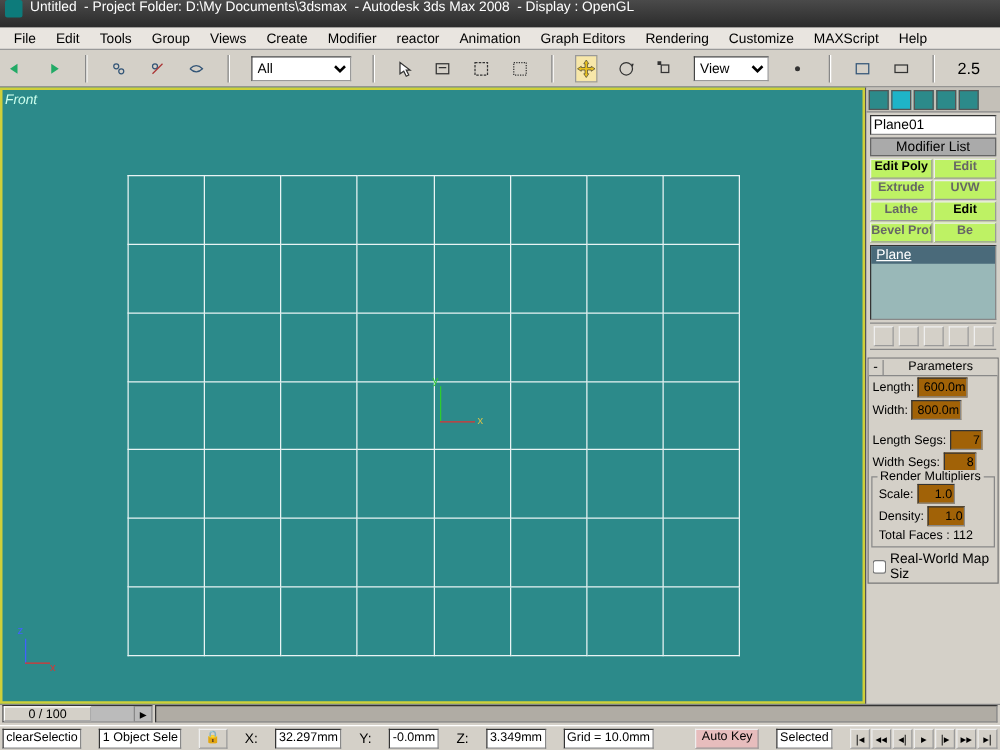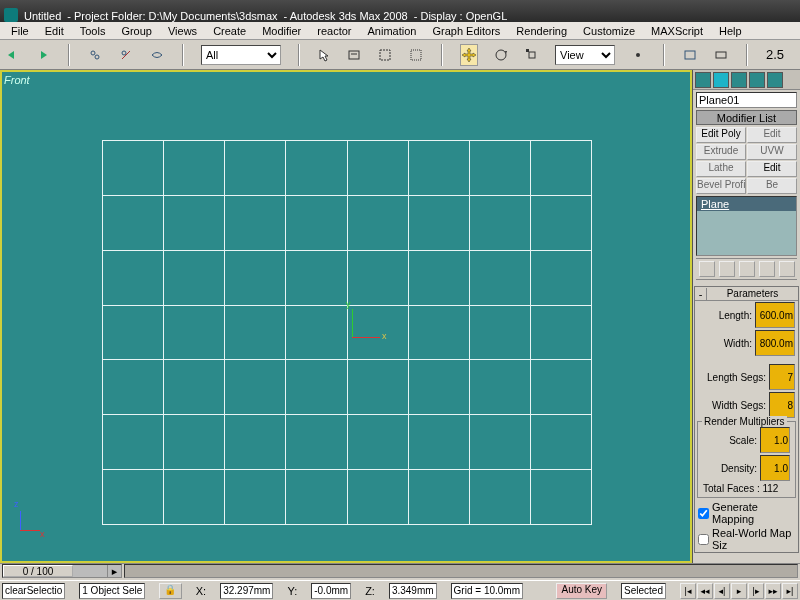--- a/index.html
+++ b/index.html
@@ -1,18 +1,18 @@
 <!DOCTYPE html>
 <html><head>
 <meta charset="utf-8">
 <style>
 * { margin: 0; padding: 0; box-sizing: border-box; font-family: "MS Sans Serif", Arial, sans-serif; font-size: 11px; }
 body { background: #888; width: 800px; height: 600px; overflow: hidden; position: relative; }
 
-.titlebar { background: linear-gradient(#4a4a4a,#2b2b2b); color: #fff; height: 22px; display: flex; align-items: flex-end; padding: 0 4px; gap: 6px; }
+.titlebar { background: linear-gradient(#4a4a4a,#2b2b2b); color: #fff; height: 22px; display: flex; align-items: flex-start; padding: 0 4px; gap: 6px; }
 .titlebar .app-icon { width: 14px; height: 14px; background: #0d7b7b; border-radius: 2px; }
 .titlebar span { white-space: nowrap; }
 
 .menubar { background: #e9e5e0; height: 18px; display: flex; align-items: center; padding: 0 4px; gap: 2px; border-bottom: 1px solid #999; }
 .menubar .item { padding: 1px 7px; cursor: default; }
 
 .toolbar { background: #d4d0c8; height: 30px; display: flex; align-items: center; padding: 2px 4px; gap: 15px; border-bottom: 1px solid #808080; }
 .tbtn { width: 22px; height: 22px; background: #d4d0c8; border: 1px solid #d4d0c8; display: flex; align-items: center; justify-content: center; cursor: default; }
 .tbtn.active { background: #f7e7a9; border: 1px solid #999; }
 .tsep { width: 4px; height: 22px; border-left: 1px solid #888; border-right: 1px solid #fff; margin: 0 2px; }
@@ -36,33 +36,33 @@
 .world-axes .lx{ position:absolute; left:24px; bottom:-4px; color:#d33; font-size:9px;}
 
 .sidepanel { width: 108px; background: #d4d0c8; border-left: 1px solid #555; display: flex; flex-direction: column; overflow: hidden; }
 .tabstrip { height: 20px; background: #c4c0b8; display: flex; align-items: center; gap: 2px; padding: 0 2px; border-bottom:1px solid #888;}
 .tabstrip .ticon { width:16px; height:16px; background:#2c8a8a; border:1px solid #555; }
 .tabstrip .ticon.sel { background:#1eb4c8; }
 .panel-sec { padding: 2px 3px; }
 .name-field { width: 100%; height: 16px; background:#fff; border:1px inset #888; padding:0 2px; font-size:11px; }
 .rollout-title { background:#aaa; border:1px solid #666; text-align:center; height:15px; line-height:14px; margin-top:2px; font-size:11px;}
 .btn-grid { display:grid; grid-template-columns: 1fr 1fr; gap:1px; margin:2px 0; }
-.mbtn { height:16px; background:#e5e5e5; border:1px outset #eee; text-align:center; font-size:10px; color:#666; overflow:hidden; white-space:nowrap; cursor:default; }
+.mbtn { height:16px; background:#bef264; border:1px outset #eee; text-align:center; font-size:10px; color:#666; overflow:hidden; white-space:nowrap; cursor:default;font-weight:bold; }
 .mbtn.enabled { color:#000; }
 .stack { background:#99b8b8; border:1px inset #888; height:60px; margin:2px 0; font-size:11px; }
 .stack .sel { background:#4a6a7a; color:#fff; padding:1px 4px;text-decoration:underline; }
 .stack-tools { display:flex; gap:4px; justify-content:center; padding:2px 0; border-top:1px solid #888; border-bottom:1px solid #888;}
 .stack-tools .sti{ width:16px; height:16px; border:1px outset #eee; background:#d4d0c8;}
 .rollout { border:1px solid #777; margin:4px 1px; }
 .rollout-hdr { background:#d4d0c8; border-bottom:1px solid #888; display:flex; align-items:center; height:14px; }
 .rollout-hdr .collapse { width:12px; text-align:center; border-right:1px solid #888;}
 .rollout-hdr .rtxt { flex:1; text-align:center; font-size:10px;}
-.param-row { display:flex; align-items:center; justify-content:flex-end; gap:3px; padding:1px 3px; }
+.param-row { display:flex; align-items:center; gap:3px; padding:1px 3px; }
 .param-row label { font-size:10px; }
-.spinner { width:40px; height:26px; background:#eab308; border:1px inset #888; font-size:10px; text-align:right; padding:1px 1px;}
+.spinner { width:40px; height:16px; background:#a16207; border:1px inset #888; font-size:10px; text-align:right; padding:1px 1px;}
 .groupbox { border:1px solid #888; margin:2px; padding:4px 2px 2px; position:relative;}
 .groupbox .gtitle { position:absolute; top:-6px; left:4px; background:#d4d0c8; padding:0 2px; font-size:10px;}
 .chk-row { display:flex; align-items:center; gap:3px; padding:1px 3px; font-size:10px;}
 .chk-row input { width:11px; height:11px; }
 
 .timebar { height:17px; background:#d4d0c8; border-top:1px solid #888; display:flex; align-items:flex-start;}
 .timeslider { flex:0 0 120px; background:#bbb; border:1px inset #888; height:14px; margin:0 2px; display:flex;}
 .timeslider .thumb { background:#d4d0c8; border:1px outset #fff; width:70px; height:12px; text-align:center; font-size:10px; line-height:11px;}
 .timetrack { flex:1; background:#b0aca4; border:1px inset #888; height:14px; margin-right:2px;}
 
@@ -379,24 +379,20 @@
           </div>
         <div class="param-row">
             <label>Density:</label>
             <input class="spinner" style="width: 30px;" value="1.0">
           </div>
         <div class="param-row" style="justify-content:flex-start">
             <label>Total Faces : 112</label>
           </div>
       </div>
       <div class="chk-row">
-          <input type="checkbox" checked="" style="">
-          <label>Generate Mapping</label>
-        </div>
-      <div class="chk-row">
           <input type="checkbox" style="">
           <label>Real-World Map Siz</label>
         </div>
     </div>
   </div>
 </div>
 
 <div class="timebar">
   <div class="timeslider">
     <div class="thumb">0 / 100</div>

